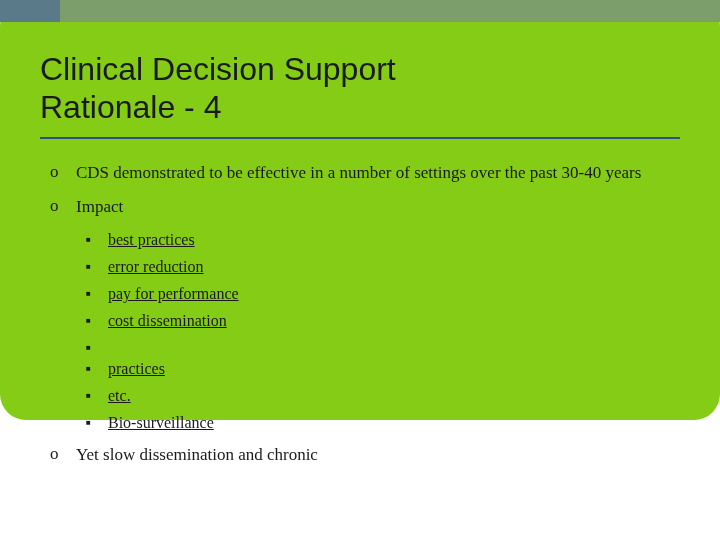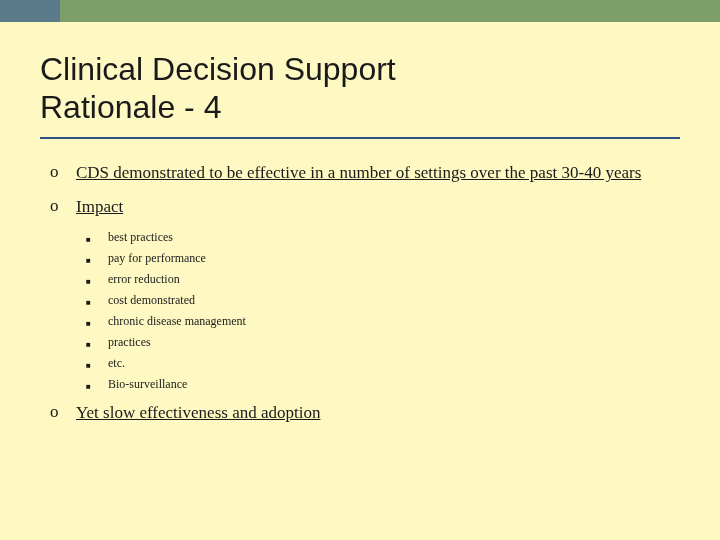--- a/index.html
+++ b/index.html
@@ -11,24 +11,25 @@
     body {
       width: 720px;
       height: 540px;
       background: #ffffff;
       font-family: Georgia, 'Times New Roman', serif;
       overflow: hidden;
     }
 
     .slide {
       width: 720px;
-      height: 540px;
-      background: #fef9c3;
+      height: 420px;
+      background: #84cc16;
       position: relative;
       padding: 0;
+      border-radius: 26px;
     }
 
     .top-bar {
       width: 100%;
       height: 22px;
       background: #7b9e6b;
       display: flex;
       align-items: stretch;
     }
 
@@ -75,21 +76,20 @@
       min-width: 20px;
       font-size: 17px;
       color: #1a1a1a;
       margin-right: 6px;
       margin-top: 1px;
     }
 
     .bullet-text {
       flex: 1;
       line-height: 1.4;
-      text-decoration: underline;
     }
 
     .sub-bullet-section {
       padding-left: 36px;
       margin-top: 4px;
       margin-bottom: 8px;
     }
 
     .sub-bullet-item {
       display: flex;
@@ -108,22 +108,23 @@
       margin-top: 2px;
     }
 
     .sub-bullet-marker::before {
       content: '■';
       font-size: 8px;
       vertical-align: middle;
     }
 
     .sub-bullet-text {
-      font-size: 12px;
+      font-size: 16px;
       line-height: 1.5;
+      text-decoration: underline;
     }
   </style>
 </head>
 <body>
 
 <div class="slide">
   <div class="top-bar">
     <div class="top-bar-accent"></div>
   </div>
 
@@ -149,48 +150,47 @@
         </span>
       </div>
 
       <div class="sub-bullet-section">
         <div class="sub-bullet-item">
           <span class="sub-bullet-marker"></span>
           <span class="sub-bullet-text">best practices</span>
         </div>
         <div class="sub-bullet-item">
           <span class="sub-bullet-marker"></span>
+          <span class="sub-bullet-text">error reduction</span>
+        </div>
+        <div class="sub-bullet-item">
+          <span class="sub-bullet-marker"></span>
           <span class="sub-bullet-text">pay for performance</span>
         </div>
         <div class="sub-bullet-item">
           <span class="sub-bullet-marker"></span>
-          <span class="sub-bullet-text">error reduction</span>
+          <span class="sub-bullet-text">cost dissemination</span>
         </div>
         <div class="sub-bullet-item">
           <span class="sub-bullet-marker"></span>
-          <span class="sub-bullet-text">cost demonstrated</span>
-        </div>
-        <div class="sub-bullet-item">
-          <span class="sub-bullet-marker"></span>
-          <span class="sub-bullet-text">chronic disease management</span>
         </div>
         <div class="sub-bullet-item">
           <span class="sub-bullet-marker"></span>
           <span class="sub-bullet-text">practices</span>
         </div>
         <div class="sub-bullet-item">
           <span class="sub-bullet-marker"></span>
           <span class="sub-bullet-text">etc.</span>
         </div>
         <div class="sub-bullet-item">
           <span class="sub-bullet-marker"></span>
           <span class="sub-bullet-text">Bio-surveillance</span>
         </div>
       </div>
 
       <div class="bullet-item">
         <span class="bullet-marker">o</span>
-        <span class="bullet-text">Yet slow effectiveness and adoption</span>
+        <span class="bullet-text">Yet slow dissemination and chronic</span>
       </div>
 
     </div>
   </div>
 </div>
 
 </body></html>

